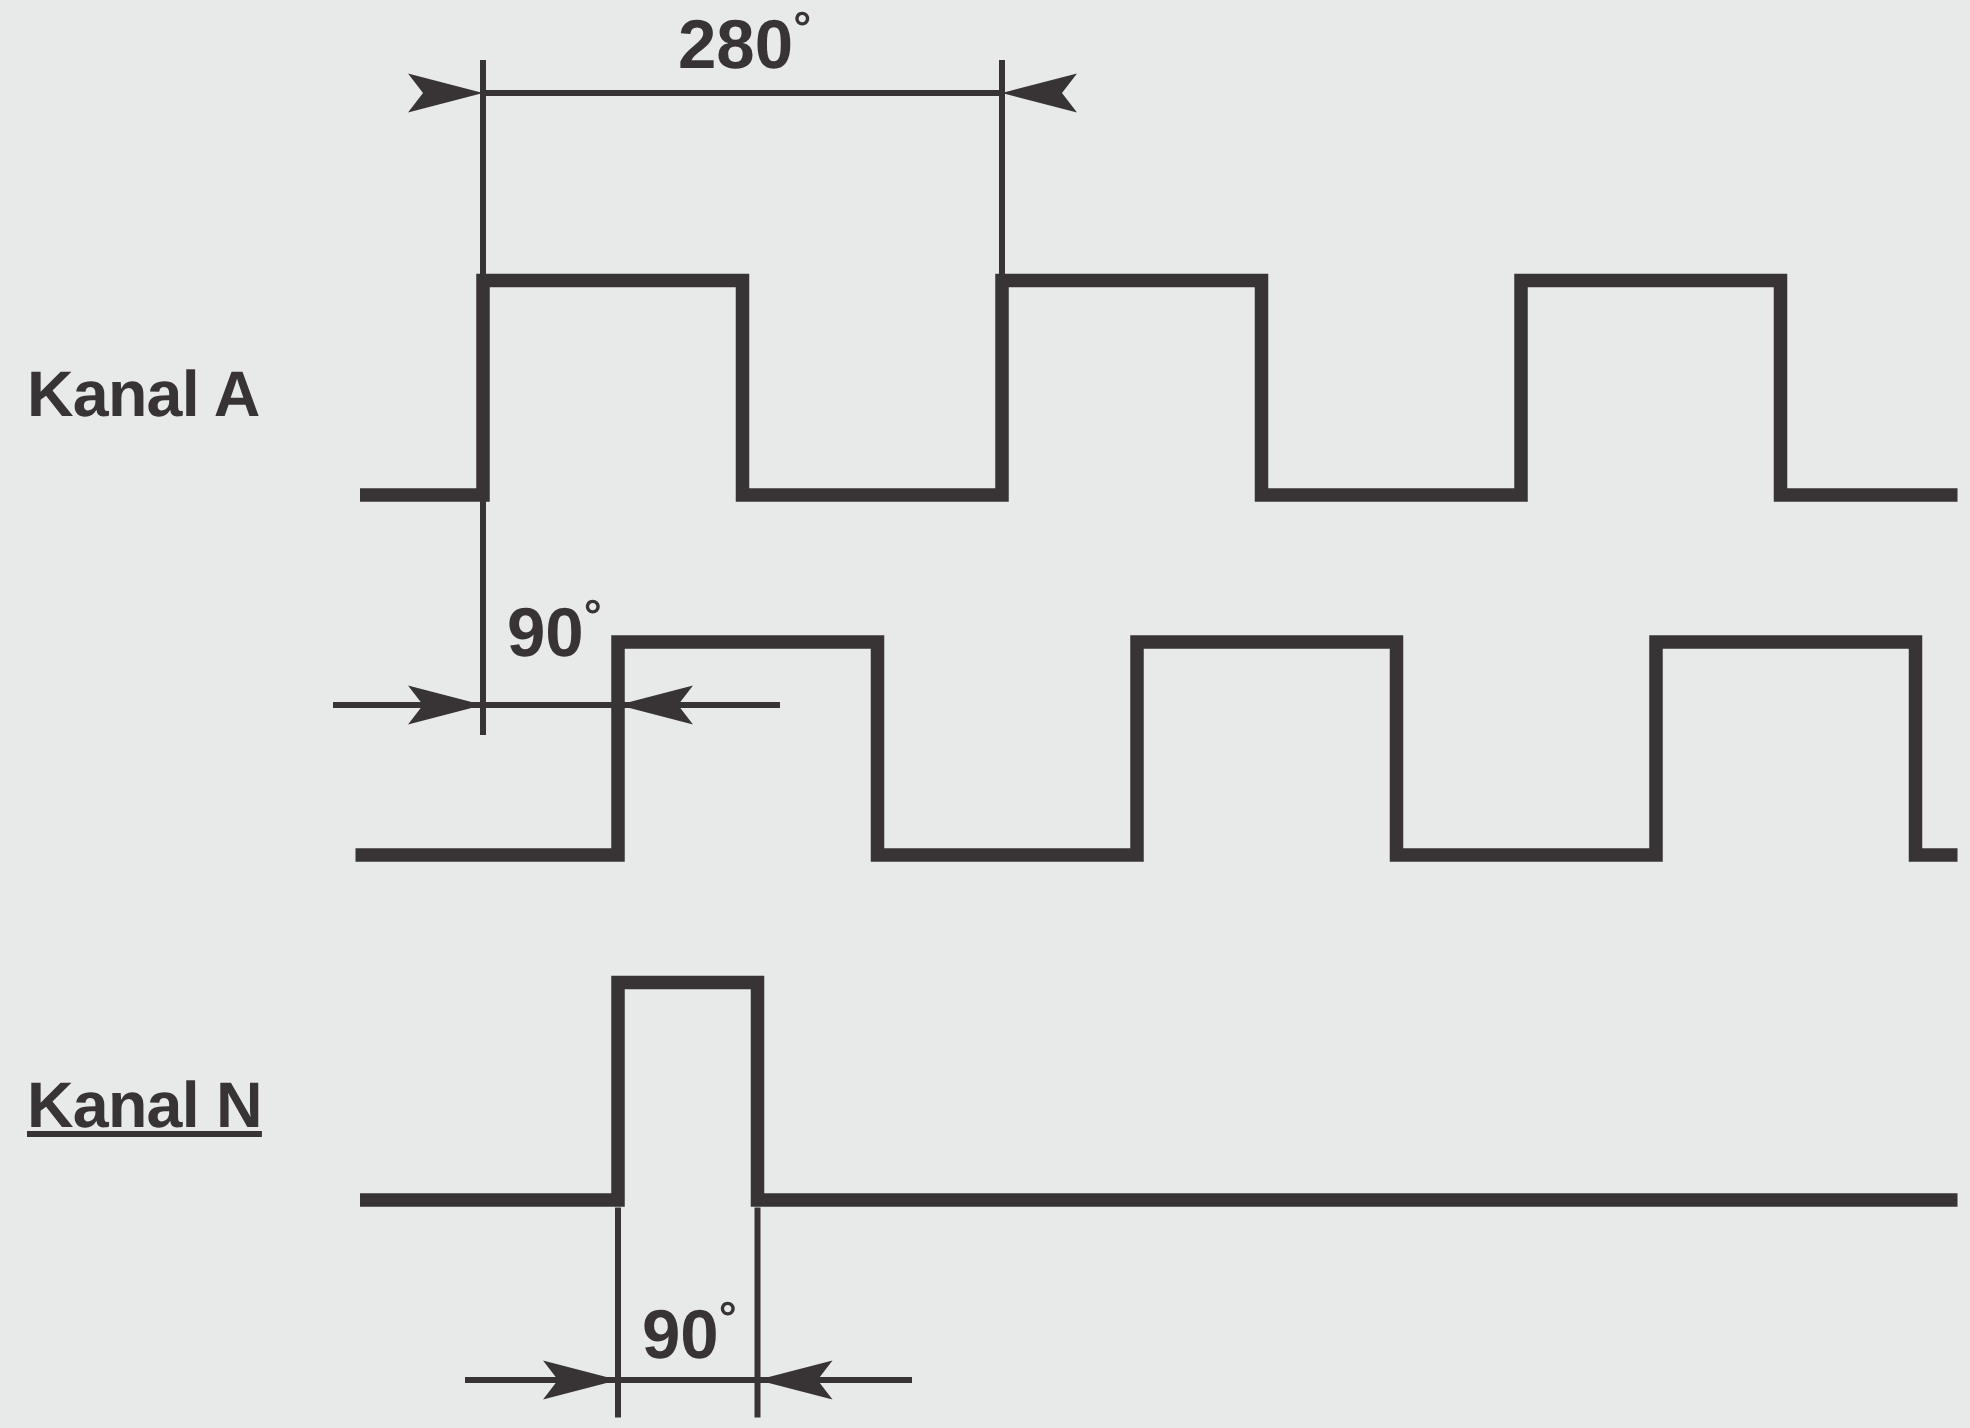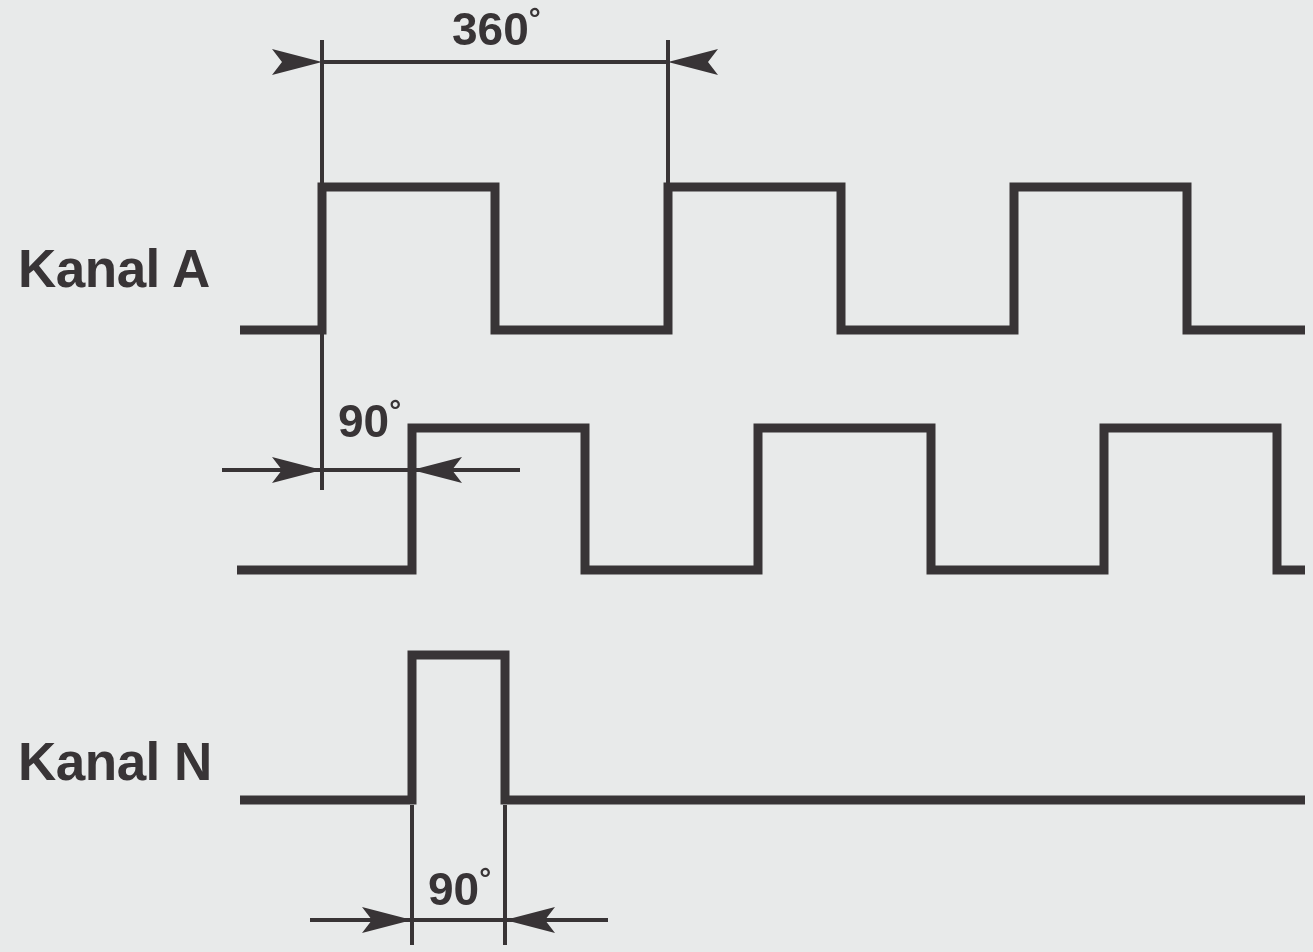--- a/index.html
+++ b/index.html
@@ -25,21 +25,21 @@
     top: 0;
     left: 0;
     width: 1313px;
     height: 952px;
     display: block;
   }
   .ch-label {
     position: absolute;
     font-family: "Liberation Sans", sans-serif;
     font-weight: bold;
-    font-size: 53px;
+    font-size: 43px;
     color: #383436;
     letter-spacing: -0.5px;
     white-space: nowrap;
     line-height: 1;
   }
   .dim-text {
     position: absolute;
     font-family: "Liberation Sans", sans-serif;
     font-weight: bold;
     font-size: 46px;
@@ -52,23 +52,23 @@
     vertical-align: super;
     line-height: 0;
   }
 </style>
 </head>
 <body>
 
 <div id="diagram-root">
 
   <div class="ch-label" style="left: 18px; top: 242px;">Kanal A</div>
-  <div class="ch-label" style="left: 18px; top: 735px;">Kanal N</div>
+  <div class="ch-label" style="left: 18px; top: 716px; text-decoration: underline;">Kanal N</div>
 
-  <div class="dim-text" style="left: 452px; top: 6px;"><span>360</span><span class="deg">°</span></div>
+  <div class="dim-text" style="left: 452px; top: 6px;"><span>280</span><span class="deg">°</span></div>
   <div class="dim-text" style="left: 338px; top: 398px;"><span>90</span><span class="deg">°</span></div>
   <div class="dim-text" style="left: 428px; top: 866px;"><span>90</span><span class="deg">°</span></div>
 
   <svg class="layer" viewBox="0 0 1313 952" preserveAspectRatio="none">
     <g id="waveforms">
         <polyline points="240,330 322,330 322,187 495,187 495,330 668,330 668,187 841,187 841,330 1014,330 1014,187 1187,187 1187,330 1305,330" fill="none" stroke="#383436" stroke-width="9" stroke-linejoin="miter" stroke-linecap="butt"></polyline>
         <polyline points="237,570 412,570 412,428 585,428 585,570 758,570 758,428 931,428 931,570 1104,570 1104,428 1277,428 1277,570 1305,570" fill="none" stroke="#383436" stroke-width="9" stroke-linejoin="miter" stroke-linecap="butt"></polyline>
         <polyline points="240,800 412,800 412,655 505,655 505,800 1305,800" fill="none" stroke="#383436" stroke-width="9" stroke-linejoin="miter" stroke-linecap="butt"></polyline>
       </g>
     <g id="dimlines">

